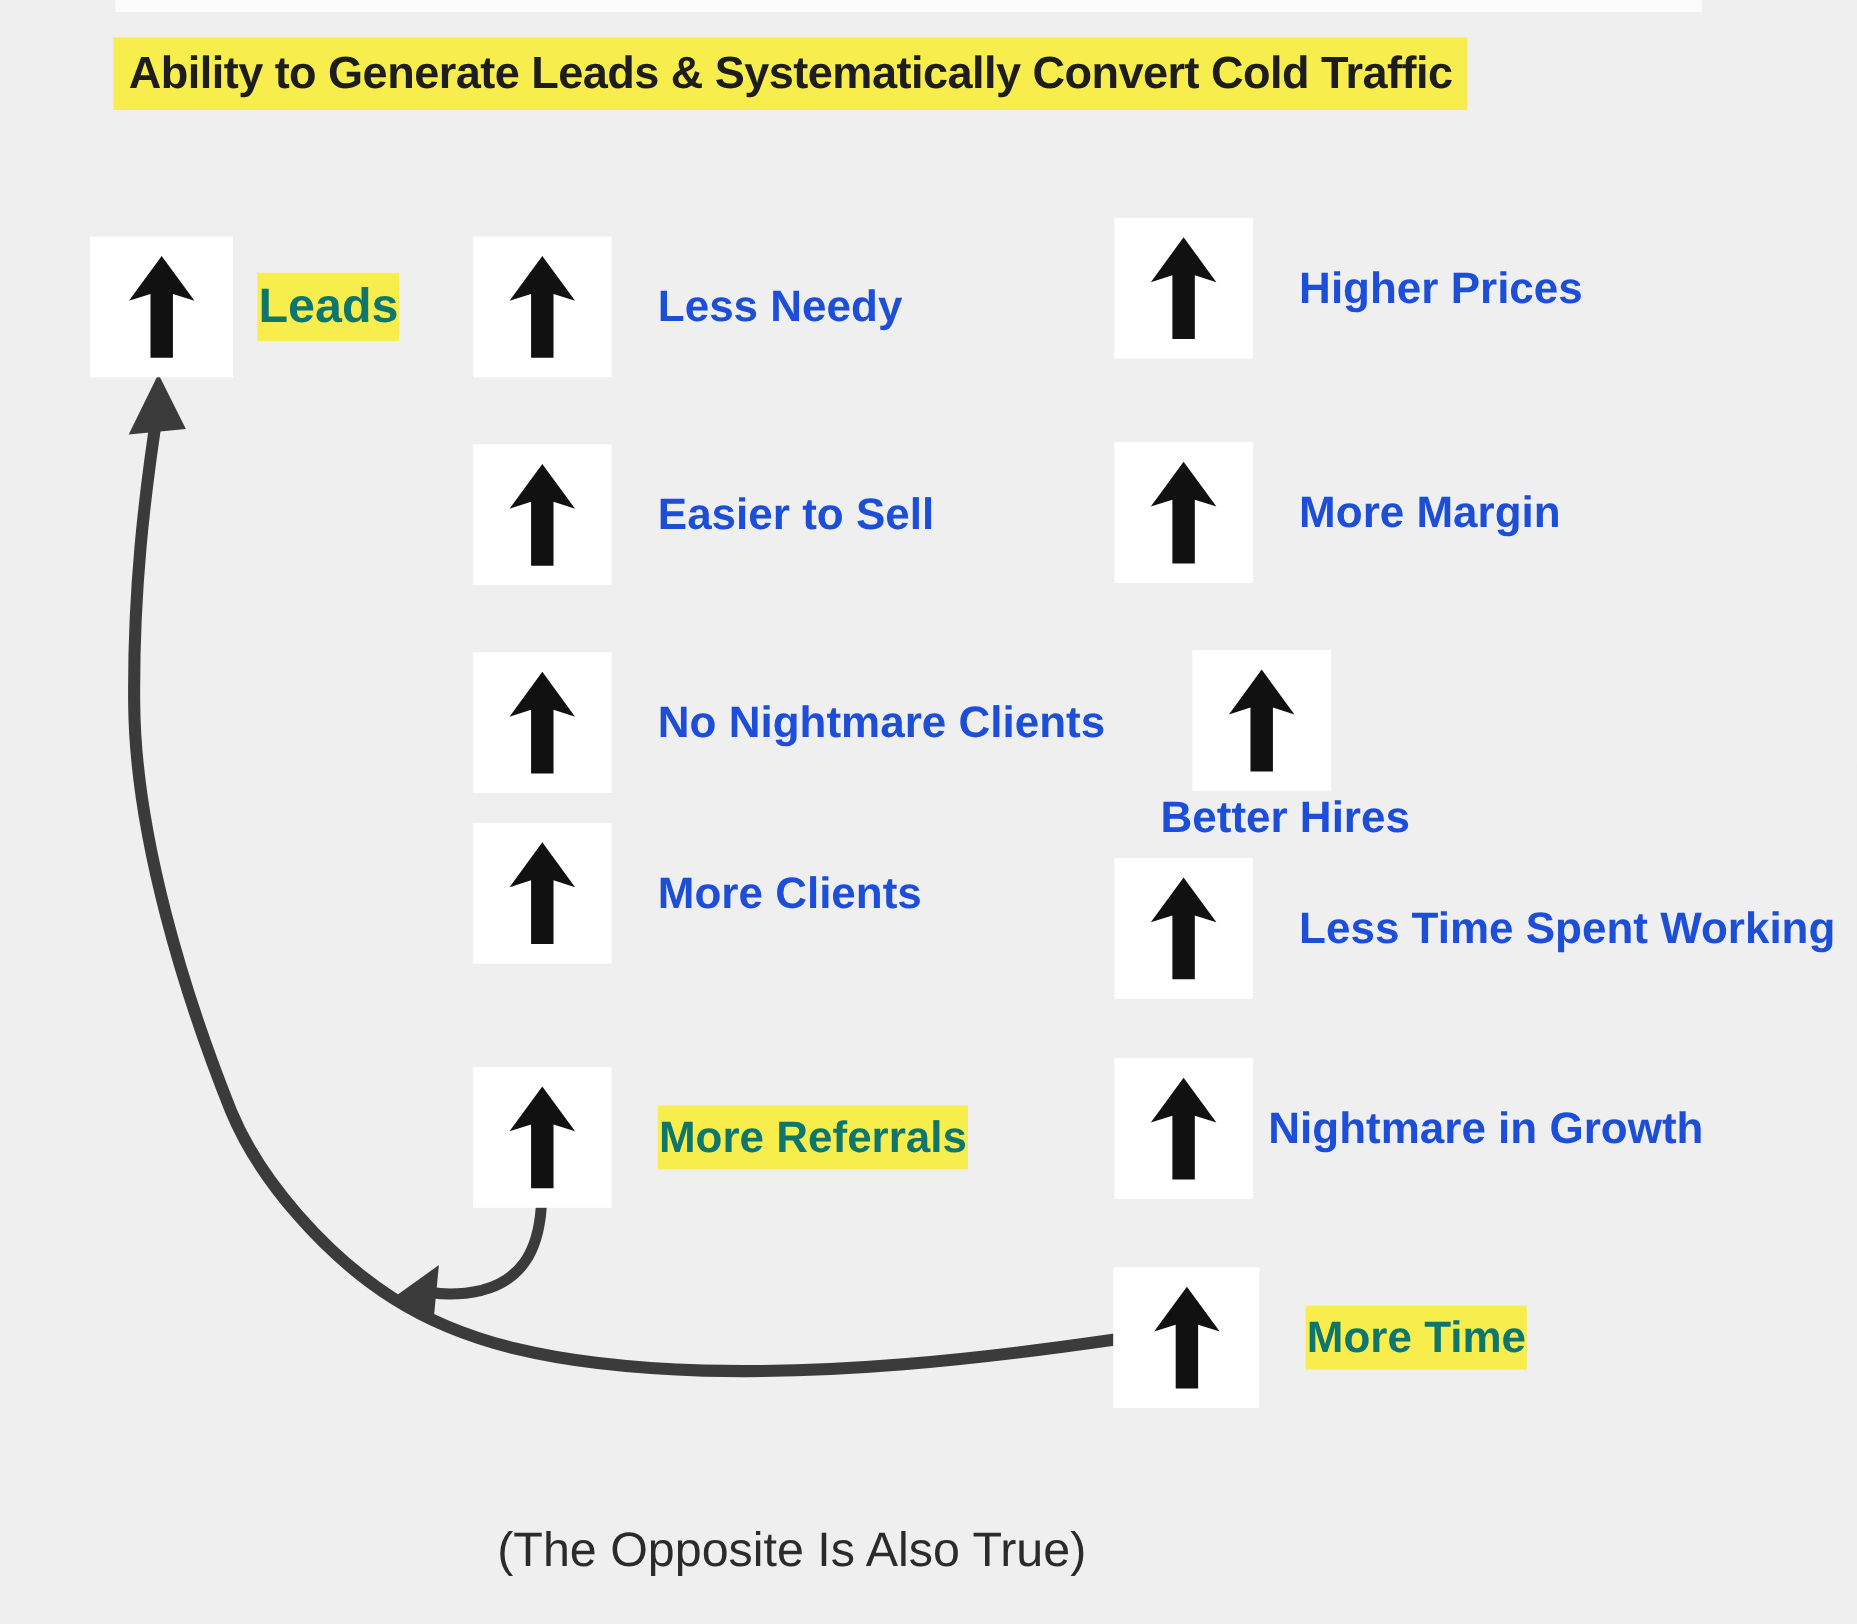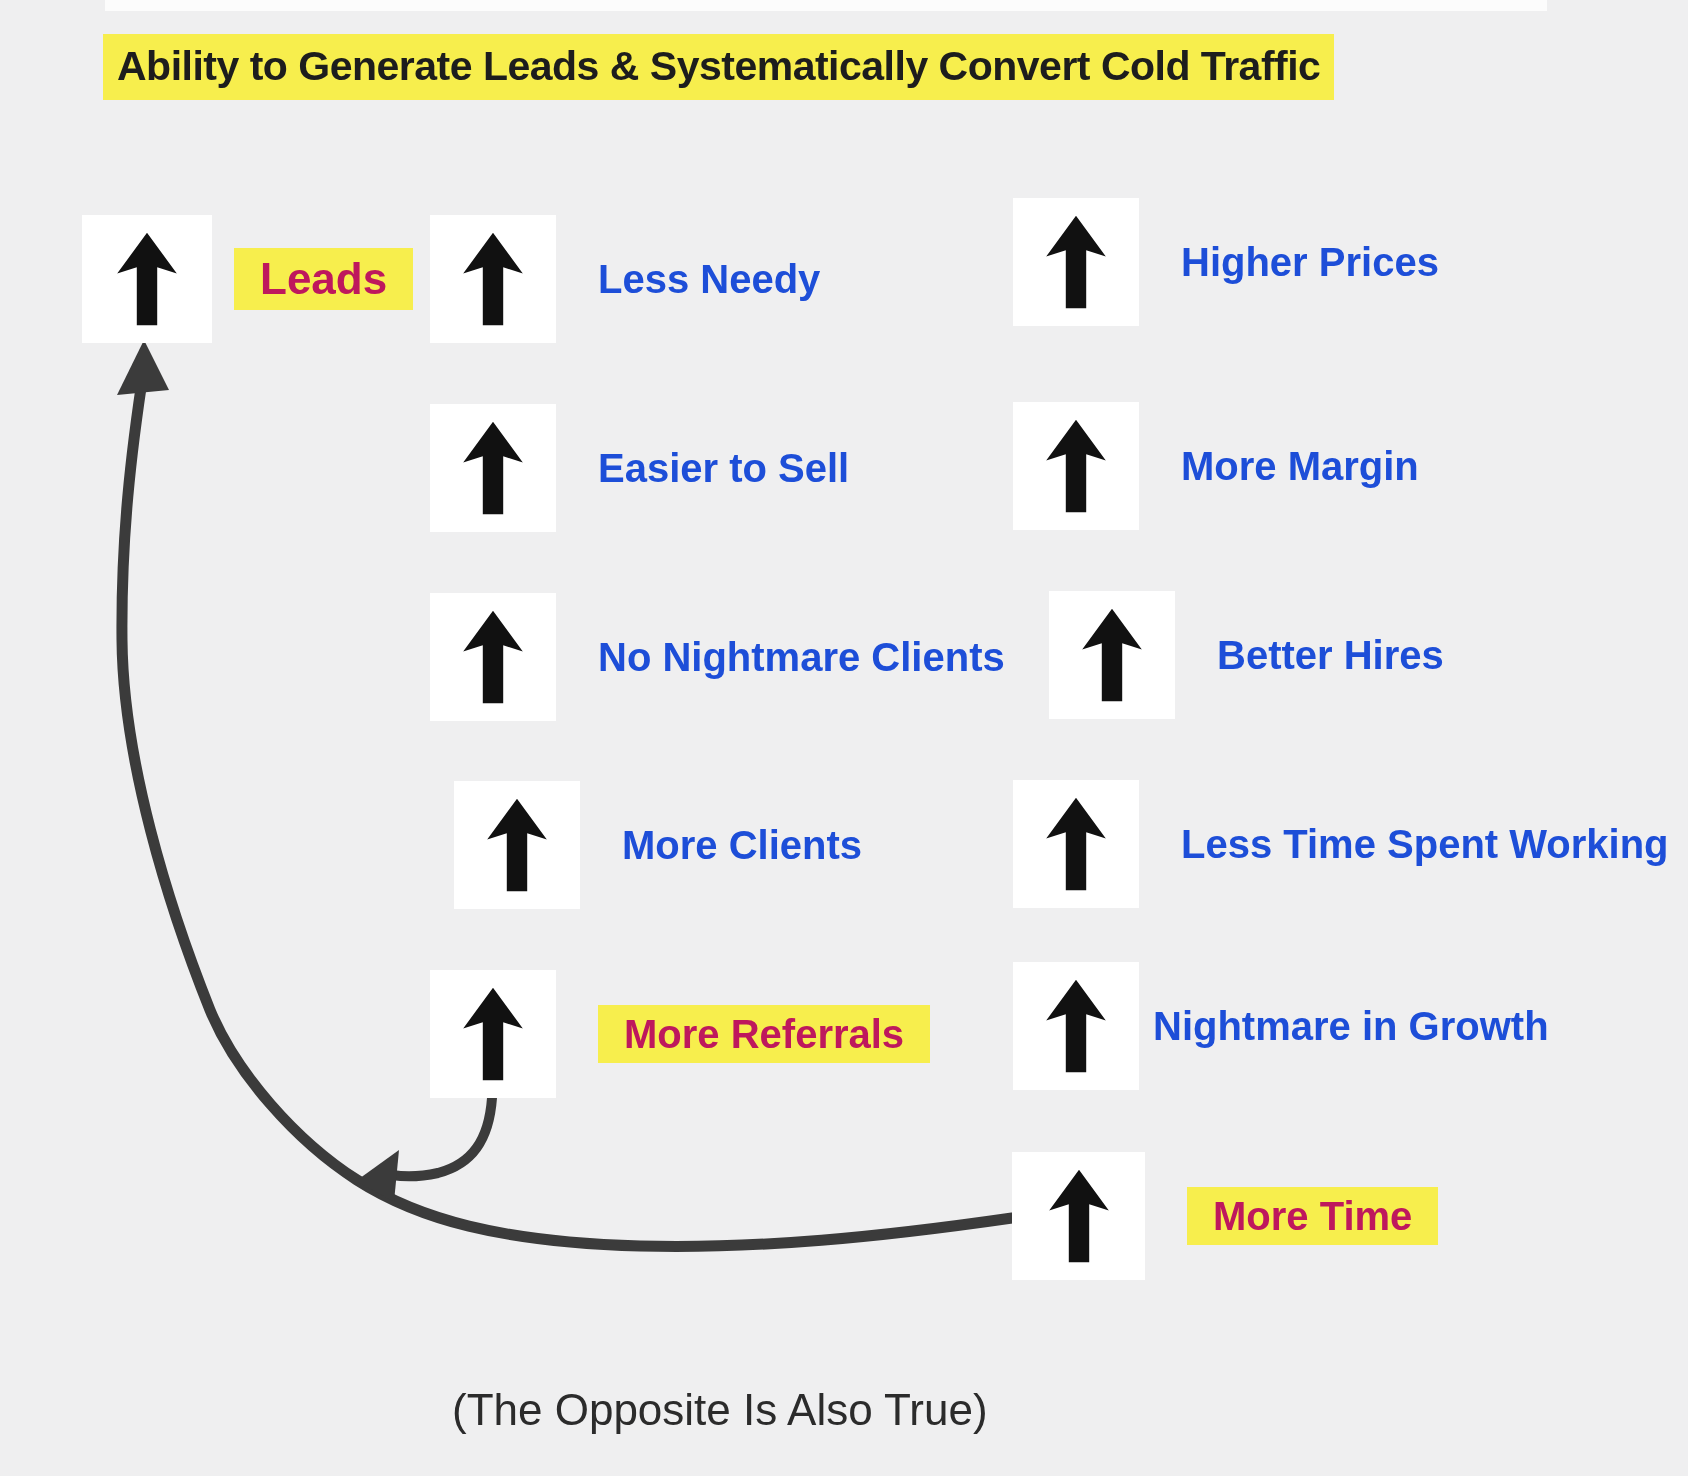--- a/index.html
+++ b/index.html
@@ -27,33 +27,33 @@
   .abox{
     width:126px;height:128px;background:#ffffff;
     display:flex;align-items:center;justify-content:center;
     flex:0 0 auto;
   }
   .abox svg{display:block;}
   .lbl{
     font-weight:700;font-size:40px;color:#1d4ed8;
     margin-left:42px;white-space:nowrap;line-height:1.2;
   }
-  .lbl.hl{background:#f7ee4d;color:#be185d;padding:5px 26px;}
+  .lbl.hl{background:#f7ee4d;color:#0f766e;padding:5px 1px;}
   
   #node-leads{left:82px;top:215px;}
   #node-leads .abox{width:130px;}
   #node-leads .lbl{font-size:44px;margin-left:22px;}
   #node-less-needy{left:430px;top:215px;}
   #node-easier-to-sell{left:430px;top:404px;}
   #node-no-nightmare-clients{left:430px;top:593px;}
-  #node-more-clients{left:430px;top:781px;margin-left:24px;}
+  #node-more-clients{left:430px;top:748px;}
   #node-more-referrals{left:430px;top:970px;}
   #node-higher-prices{left:1013px;top:198px;justify-content:center;}
   #node-more-margin{left:1013px;top:402px;}
-  #node-better-hires{left:1049px;top:591px;}
+  #node-better-hires{left:1013px;top:591px;flex-direction:column;}
   #node-less-time{left:1013px;top:780px;}
   #node-reinvest{left:1013px;top:962px;}
   #node-reinvest .lbl{margin-left:14px;}
   #node-more-leads{left:1012px;top:1152px;}
   #node-more-leads .abox{width:133px;}
   .footer{
     position:absolute;left:452px;top:1385px;
     font-weight:400;font-size:44px;color:#2b2b2b;
     white-space:nowrap;
   }

